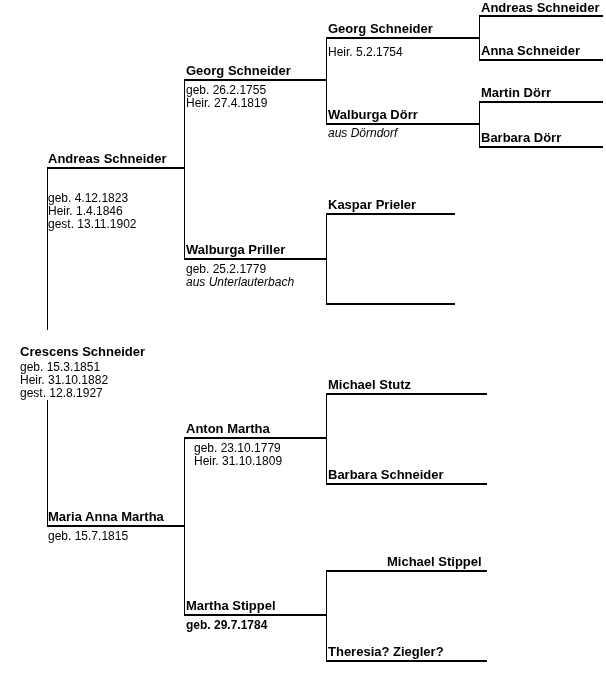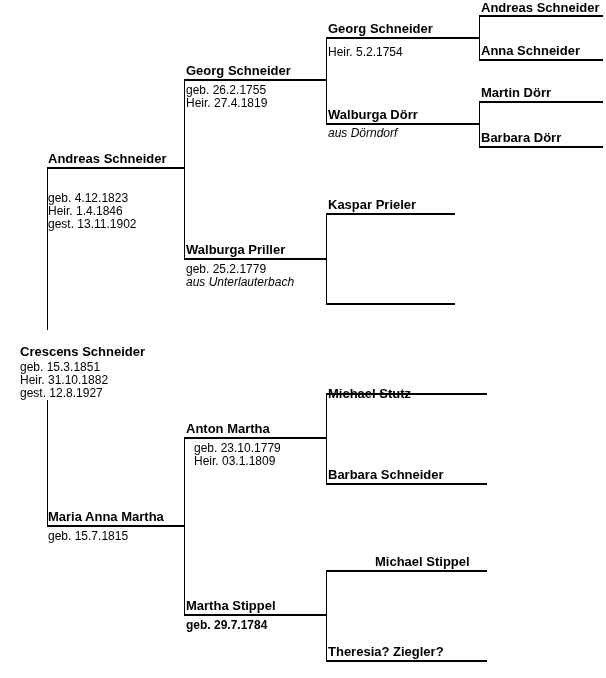--- a/index.html
+++ b/index.html
@@ -89,21 +89,21 @@
       <div class="drow">geb. 25.2.1779</div>
       <div class="drow muted">aus Unterlauterbach</div>
     </div>
   </div>
 
   <div>
     <div class="hline" style="left:184px; top:437px; width:143px;"></div>
     <div class="pname" style="left:186px; top:421px;">Anton Martha</div>
     <div class="pdetails" style="left:186px; top:442px;margin-left:8px;">
       <div class="drow">geb. 23.10.1779</div>
-      <div class="drow">Heir. 03.1.1809</div>
+      <div class="drow">Heir. 31.10.1809</div>
     </div>
   </div>
 
   <div>
     <div class="hline" style="left:184px; top:614px; width:143px;"></div>
     <div class="pname" style="left:186px; top:598px;">Martha Stippel</div>
     <div class="pdetails" style="left:186px; top:619px;font-weight:bold;">
       <div class="drow">geb. 29.7.1784</div>
     </div>
   </div>
@@ -129,31 +129,31 @@
     <div class="pname" style="left:328px; top:197px;">Kaspar Prieler</div>
   </div>
 
   <div>
     <div class="hline" style="left:326px; top:303px; width:129px;"></div>
     <div class="pname" style="left:328px; top:287px;"></div>
   </div>
 
   <div>
     <div class="hline" style="left:326px; top:393px; width:161px;"></div>
-    <div class="pname" style="left:328px; top:377px;margin-top:9px;">Michael Stutz</div>
+    <div class="pname" style="left:328px; top:377px;">Michael Stutz</div>
   </div>
 
   <div>
     <div class="hline" style="left:326px; top:483px; width:161px;"></div>
     <div class="pname" style="left:328px; top:467px;">Barbara Schneider</div>
   </div>
 
   <div>
     <div class="hline" style="left:326px; top:570px; width:161px;"></div>
-    <div class="pname" style="left:328px; top:554px;padding-left:47px;">Michael Stippel</div>
+    <div class="pname" style="left:340px; top:554px;padding-left:47px;">Michael Stippel</div>
   </div>
 
   <div>
     <div class="hline" style="left:326px; top:660px; width:161px;"></div>
     <div class="pname" style="left:328px; top:644px;">Theresia? Ziegler?</div>
   </div>
 
   <div>
     <div class="hline" style="left:479px; top:15px; width:124px;"></div>
     <div class="pname" style="left:481px; top:0px;">Andreas Schneider</div>

